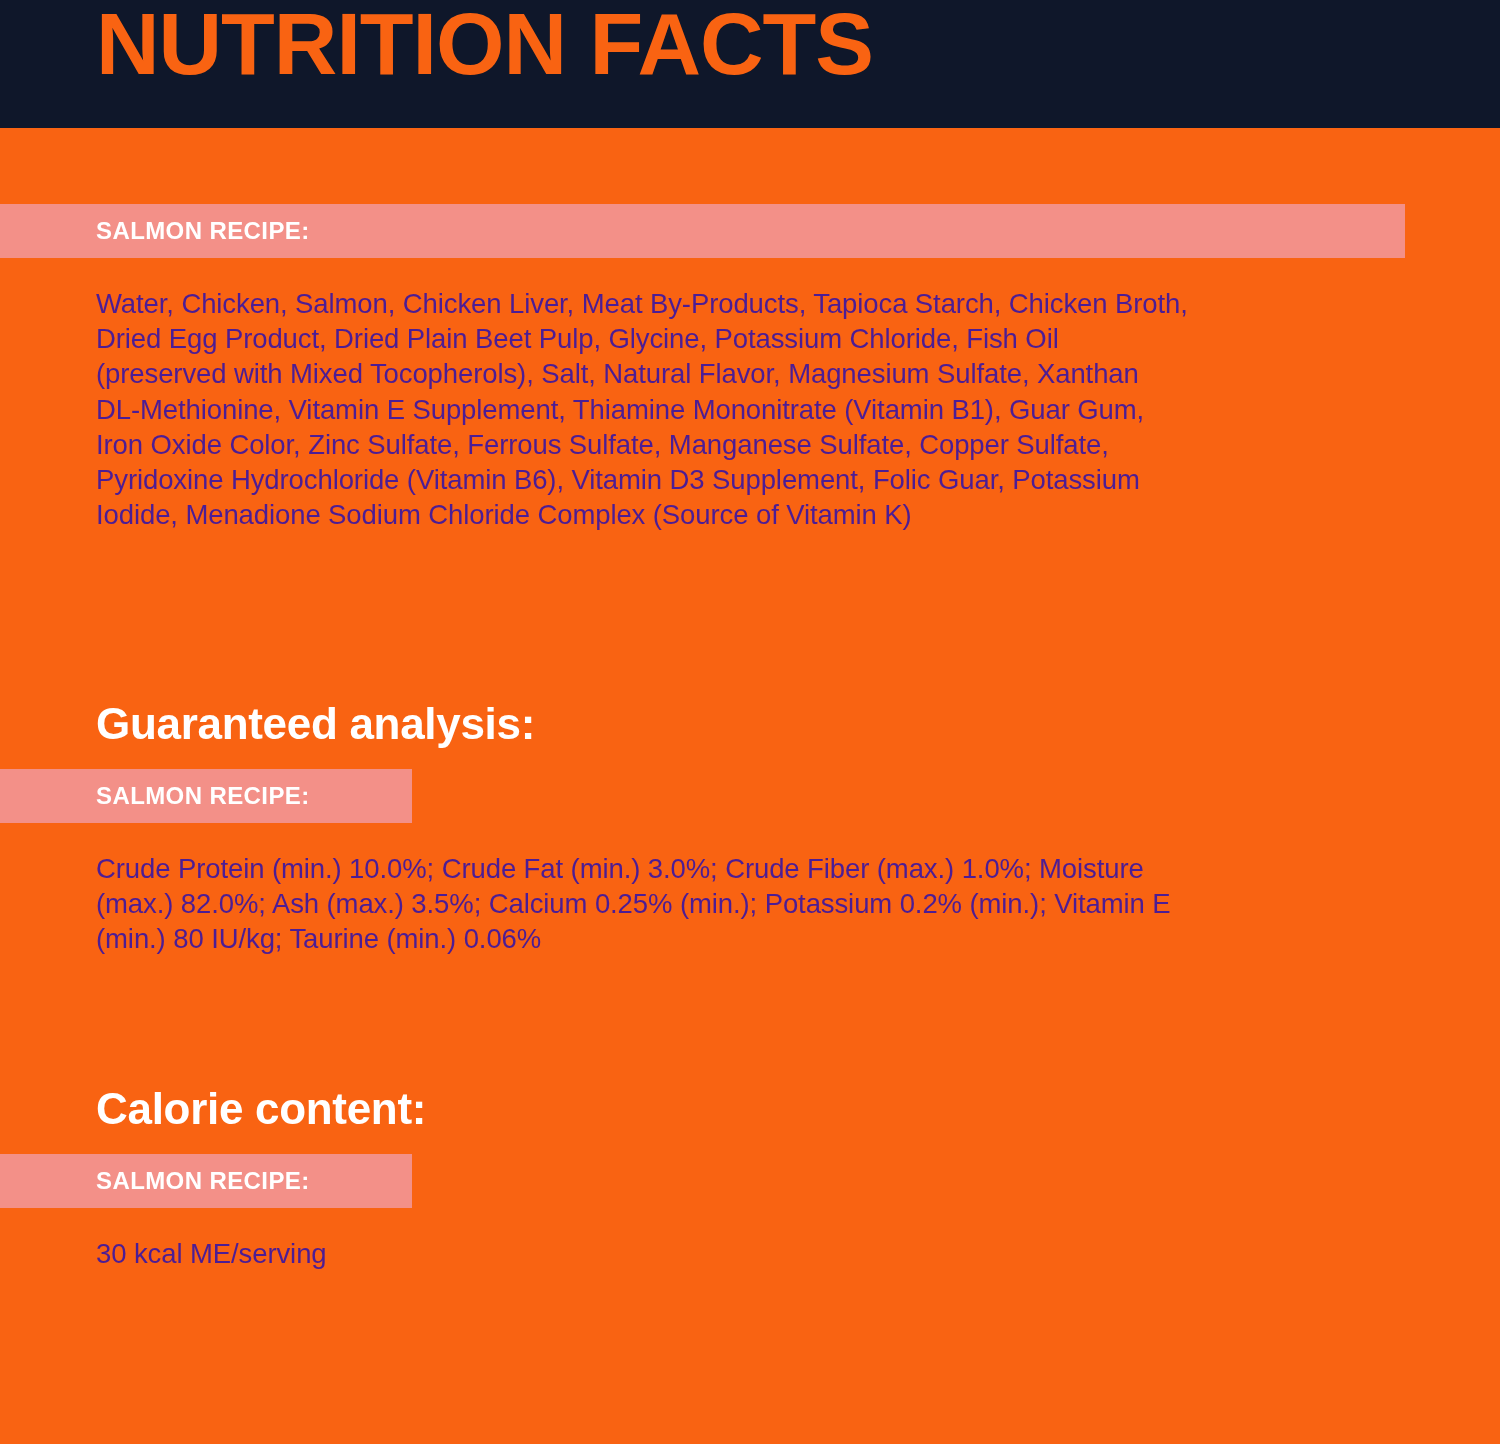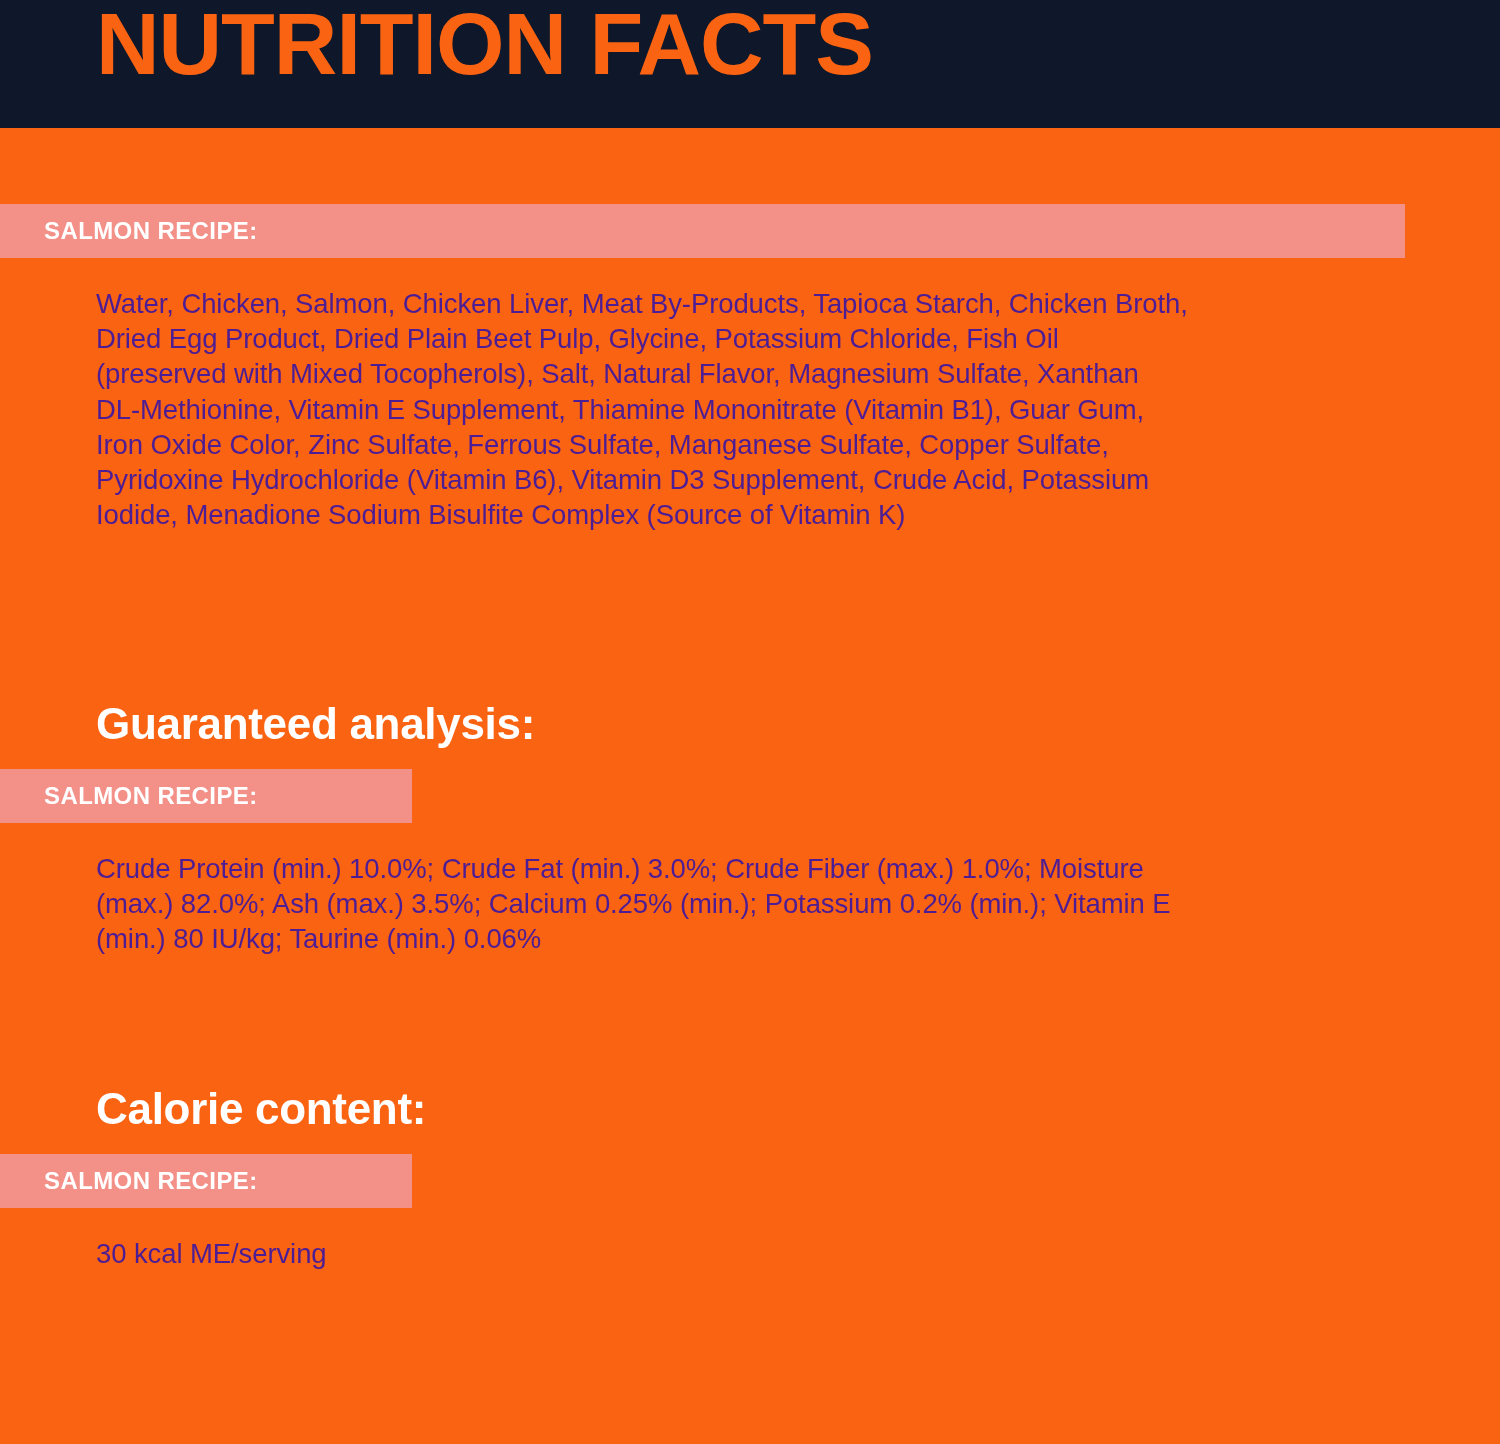--- a/index.html
+++ b/index.html
@@ -69,21 +69,21 @@
     letter-spacing: -0.3px;
   }
 
   .recipe-band {
     margin-top: 18px;
     background: #F39088;
     height: 54px;
     display: flex;
     align-items: center;
     box-sizing: border-box;
-    padding-left: 44px;
+    padding-left: 96px;
   }
   .recipe-band-label {
     font-size: 24px;
     font-weight: bold;
     color: #ffffff;
     letter-spacing: 0.4px;
   }
 
   .band-full { width: 1405px; }
   .band-mid  { width: 412px; }
@@ -118,22 +118,22 @@
     <div class="section" id="sec-ingredients">
       <div class="recipe-band band-full">
         <span class="recipe-band-label">SALMON RECIPE:</span>
       </div>
       <div class="body-text">
         <span class="line">Water, Chicken, Salmon, Chicken Liver, Meat By-Products, Tapioca Starch, Chicken Broth,</span>
         <span class="line">Dried Egg Product, Dried Plain Beet Pulp, Glycine, Potassium Chloride, Fish Oil</span>
         <span class="line">(preserved with Mixed Tocopherols), Salt, Natural Flavor, Magnesium Sulfate, Xanthan</span>
         <span class="line">DL-Methionine, Vitamin E Supplement, Thiamine Mononitrate (Vitamin B1), Guar Gum,</span>
         <span class="line">Iron Oxide Color, Zinc Sulfate, Ferrous Sulfate, Manganese Sulfate, Copper Sulfate,</span>
-        <span class="line">Pyridoxine Hydrochloride (Vitamin B6), Vitamin D3 Supplement, Crude Acid, Potassium</span>
-        <span class="line">Iodide, Menadione Sodium Bisulfite Complex (Source of Vitamin K)</span>
+        <span class="line">Pyridoxine Hydrochloride (Vitamin B6), Vitamin D3 Supplement, Folic Guar, Potassium</span>
+        <span class="line">Iodide, Menadione Sodium Chloride Complex (Source of Vitamin K)</span>
       </div>
     </div>
 
     <div class="section" id="sec-analysis">
       <h2 class="section-title">Guaranteed analysis:</h2>
       <div class="recipe-band band-mid">
         <span class="recipe-band-label">SALMON RECIPE:</span>
       </div>
       <div class="body-text">
         <span class="line">Crude Protein (min.) 10.0%; Crude Fat (min.) 3.0%; Crude Fiber (max.) 1.0%; Moisture</span>

